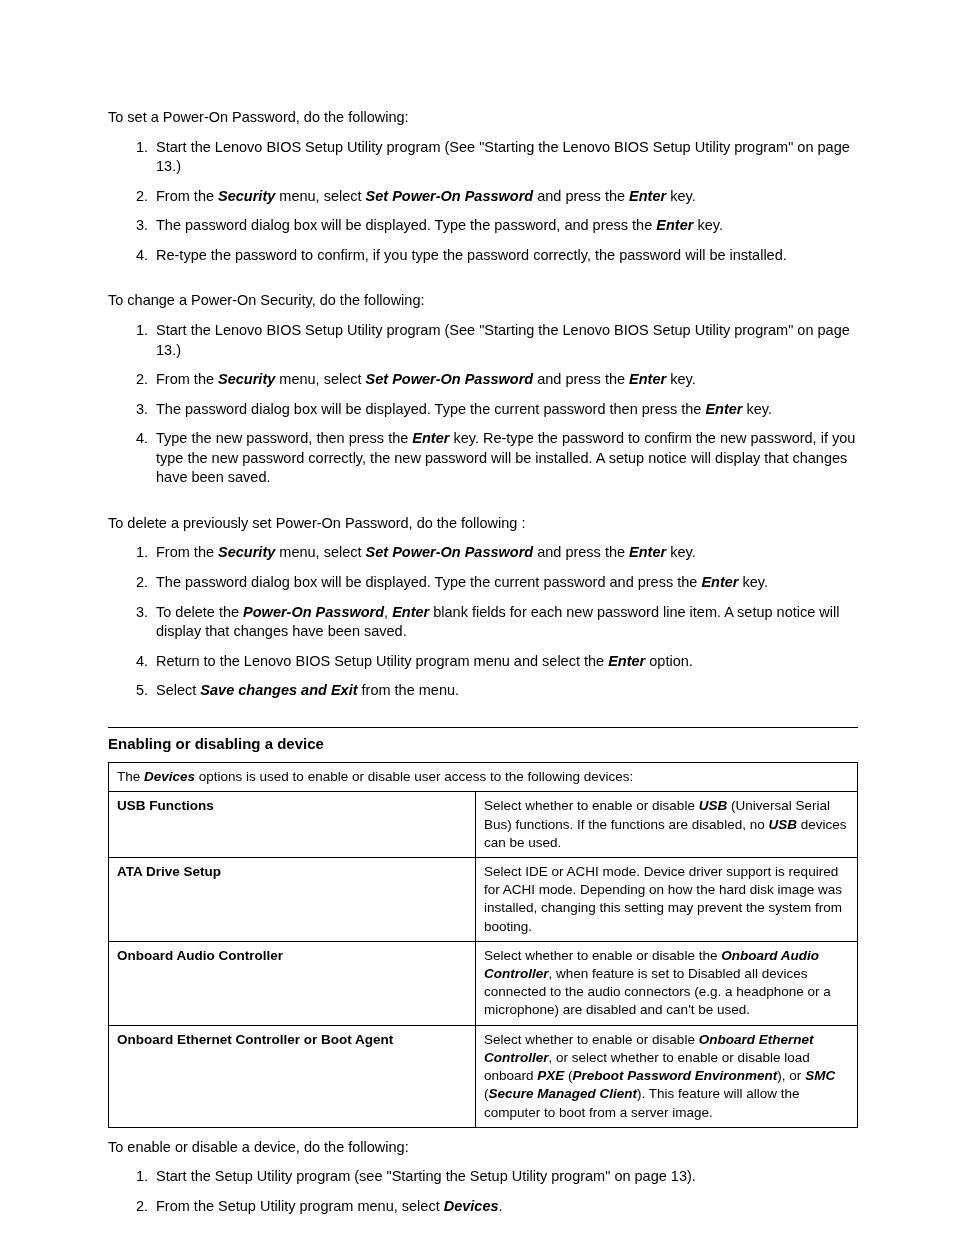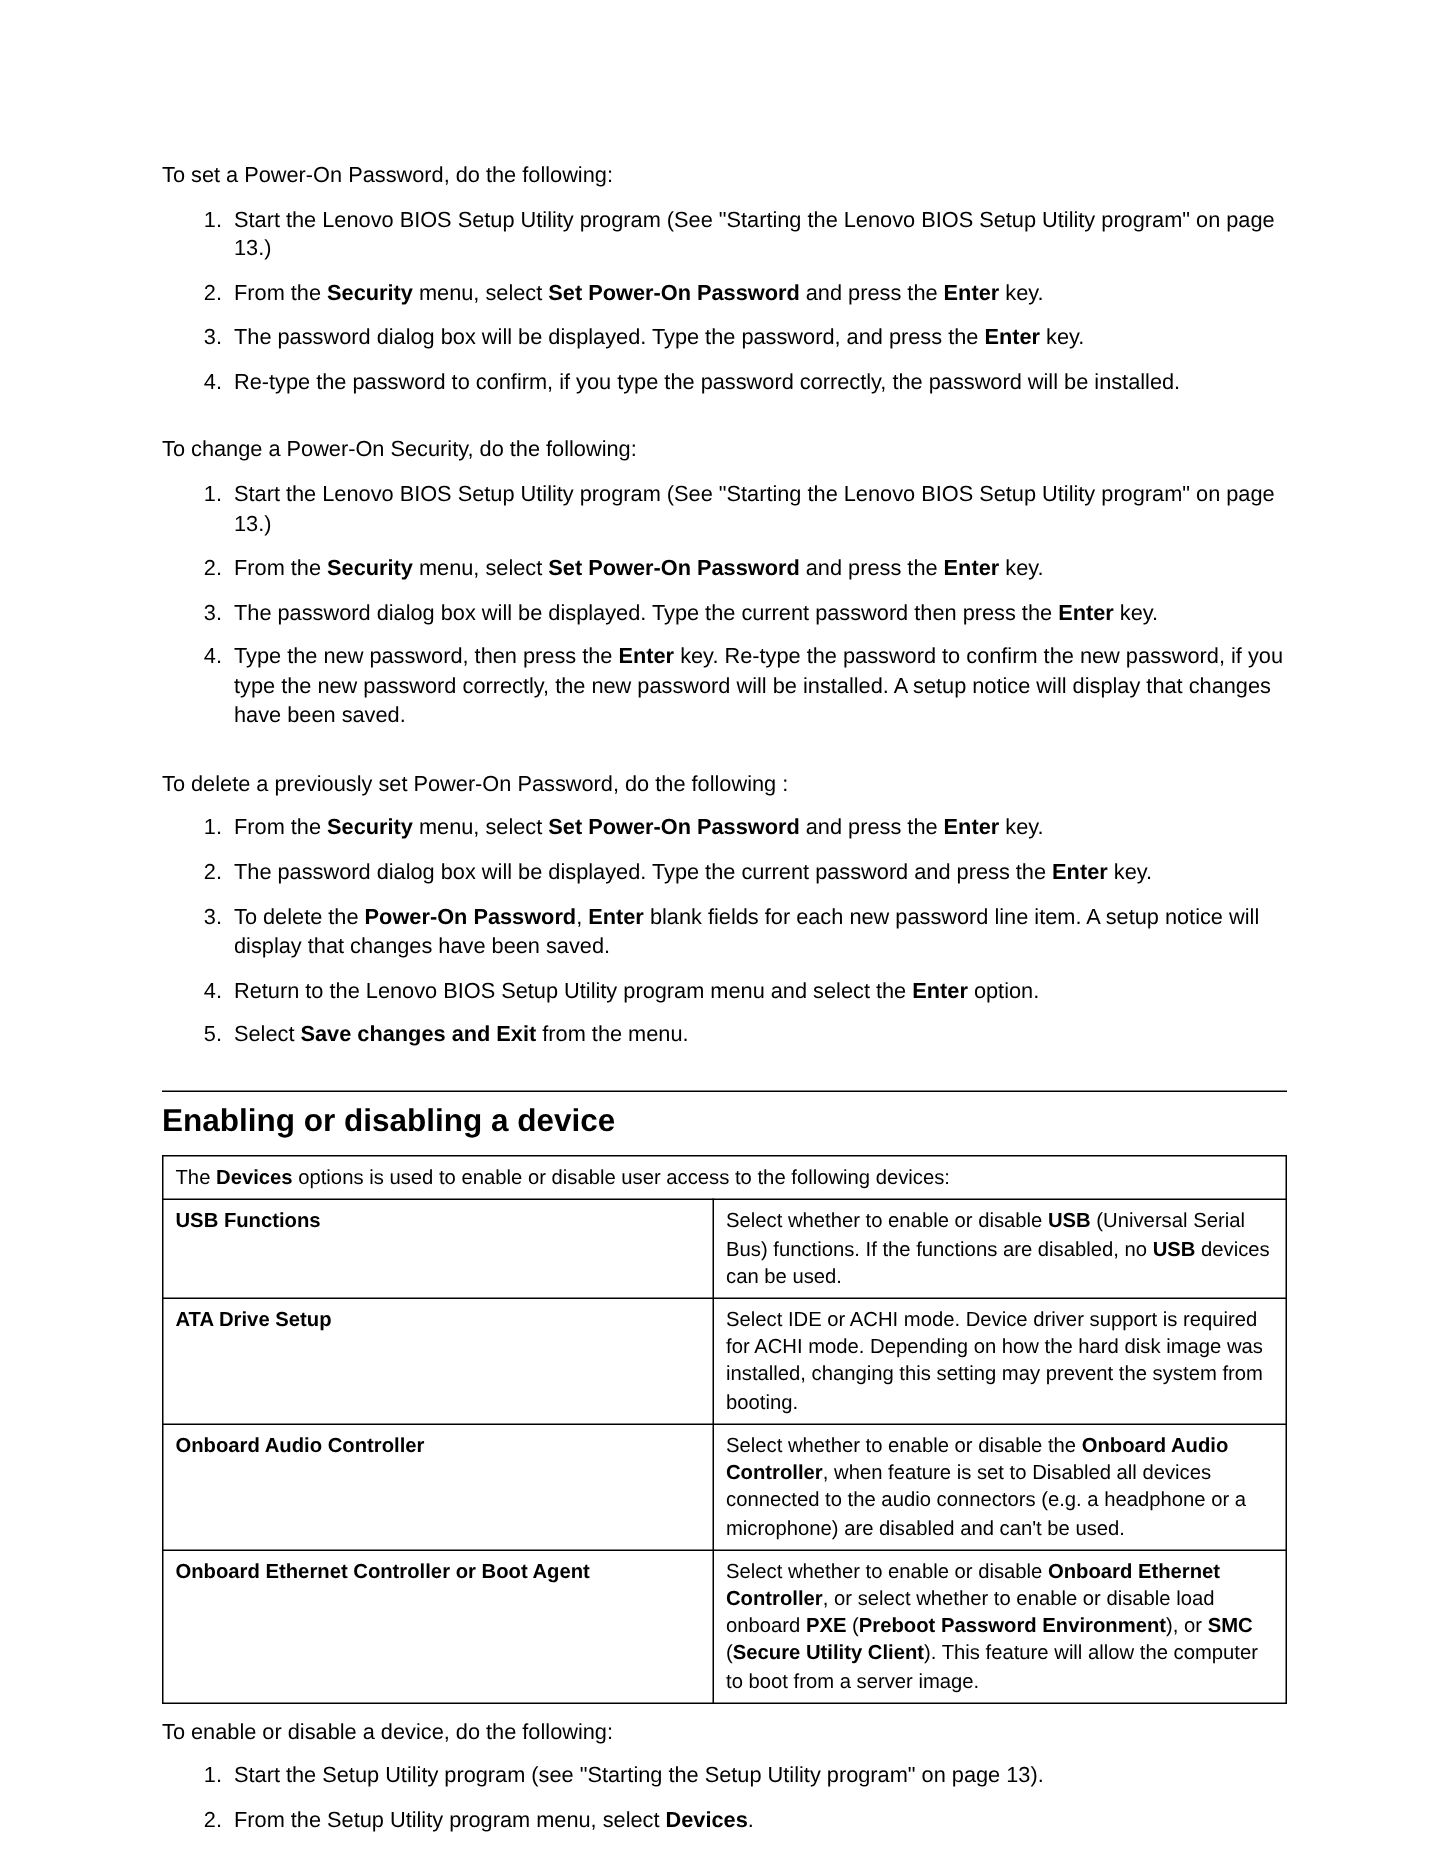--- a/index.html
+++ b/index.html
@@ -32,21 +32,21 @@
   }
   ol li::marker {
     font-size: 14.5px;
   }
   .section-rule {
     border-top: 1px solid #000;
     margin-top: 6px;
     margin-bottom: 4px;
   }
   h2 {
-    font-size: 21px;
+    font-size: 15px;
     font-weight: bold;
     margin: 6px 0 8px 0;
   }
   table {
     width: 100%;
     border-collapse: collapse;
     font-size: 13.5px;
     margin-bottom: 10px;
   }
   table td {
@@ -54,21 +54,21 @@
     padding: 5px 8px;
     vertical-align: top;
   }
   table td.device-name {
     width: 49%;
     font-weight: bold;
   }
   table .header-row td {
     font-weight: normal;
   }
-  b { font-weight: bold; }
+  b { font-weight: bold; font-style: italic; }
 </style>
 </head>
 <body>
 
 <div class="page">
 
   <p class="intro">To set a Power-On Password, do the following:</p>
   <ol>
       <li>Start the Lenovo BIOS Setup Utility program (See "Starting the Lenovo BIOS Setup Utility program" on page 13.)</li>
       <li>From the <b>Security</b> menu, select <b>Set Power-On Password</b> and press the <b>Enter</b> key.</li>
@@ -110,21 +110,21 @@
         <tr>
           <td class="device-name">ATA Drive Setup</td>
           <td>Select IDE or ACHI mode. Device driver support is required for ACHI mode. Depending on how the hard disk image was installed, changing this setting may prevent the system from booting.</td>
         </tr>
         <tr>
           <td class="device-name">Onboard Audio Controller</td>
           <td>Select whether to enable or disable the <b>Onboard Audio Controller</b>, when feature is set to Disabled all devices connected to the audio connectors (e.g. a headphone or a microphone) are disabled and can't be used.</td>
         </tr>
         <tr>
           <td class="device-name">Onboard Ethernet Controller or Boot Agent</td>
-          <td>Select whether to enable or disable <b>Onboard Ethernet Controller</b>, or select whether to enable or disable load onboard <b>PXE</b> (<b>Preboot Password Environment</b>), or <b>SMC</b> (<b>Secure Utility Client</b>). This feature will allow the computer to boot from a server image.</td>
+          <td>Select whether to enable or disable <b>Onboard Ethernet Controller</b>, or select whether to enable or disable load onboard <b>PXE</b> (<b>Preboot Password Environment</b>), or <b>SMC</b> (<b>Secure Managed Client</b>). This feature will allow the computer to boot from a server image.</td>
         </tr>
       </tbody>
   </table>
 
   <p class="intro">To enable or disable a device, do the following:</p>
   <ol>
       <li>Start the Setup Utility program (see "Starting the Setup Utility program" on page 13).</li>
       <li>From the Setup Utility program menu, select <b>Devices</b>.</li>
     </ol>
 

